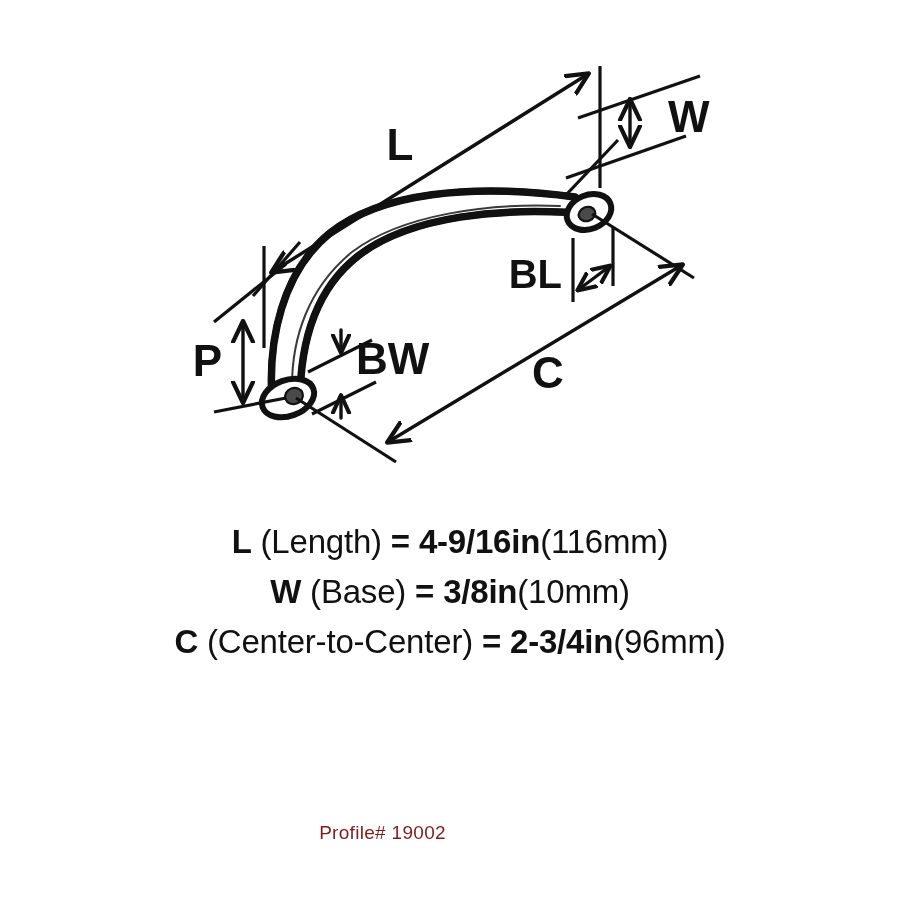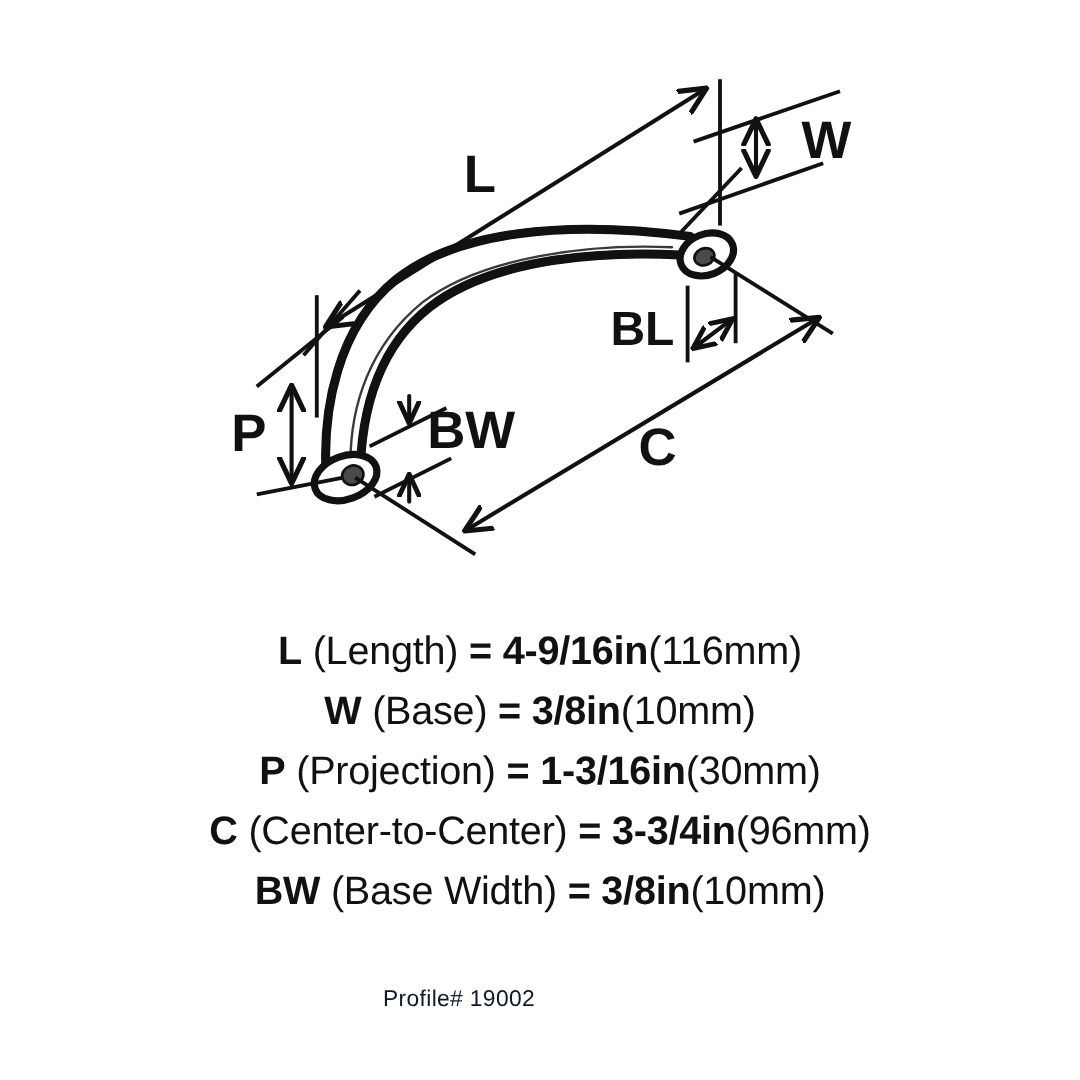--- a/index.html
+++ b/index.html
@@ -118,21 +118,21 @@
   .spec-metric {
     font-weight: normal;
   }
   #profile-line {
     position: absolute;
     left: 0;
     top: 822px;
     width: 765px;
     text-align: center;
     font-size: 19px;
-    color: #0f172a;
+    color: #7f1d1d;
     font-weight: normal;
     letter-spacing: 0.3px;
   }
 </style>
 </head>
 <body>
 
 <div id="sheet">
 
   <div id="drawing-region">
@@ -258,39 +258,27 @@
       <span class="spec-imperial">4-9/16in</span><span class="spec-metric">(116mm)</span>
     </div>
 
     <div class="spec-row">
       <span class="spec-code">W</span>
       <span class="spec-name">(Base)</span>
       <span class="spec-eq">=</span>
       <span class="spec-imperial">3/8in</span><span class="spec-metric">(10mm)</span>
     </div>
 
-    <div class="spec-row">
-      <span class="spec-code">P</span>
-      <span class="spec-name">(Projection)</span>
-      <span class="spec-eq">=</span>
-      <span class="spec-imperial">1-3/16in</span><span class="spec-metric">(30mm)</span>
-    </div>
 
     <div class="spec-row">
       <span class="spec-code">C</span>
       <span class="spec-name">(Center-to-Center)</span>
       <span class="spec-eq">=</span>
-      <span class="spec-imperial">3-3/4in</span><span class="spec-metric">(96mm)</span>
+      <span class="spec-imperial">2-3/4in</span><span class="spec-metric">(96mm)</span>
     </div>
 
 
-    <div class="spec-row">
-      <span class="spec-code">BW</span>
-      <span class="spec-name">(Base Width)</span>
-      <span class="spec-eq">=</span>
-      <span class="spec-imperial">3/8in</span><span class="spec-metric">(10mm)</span>
-    </div>
 
   </div>
 
   <div id="profile-line">Profile# 19002</div>
 
 </div>
 
 </body></html>

